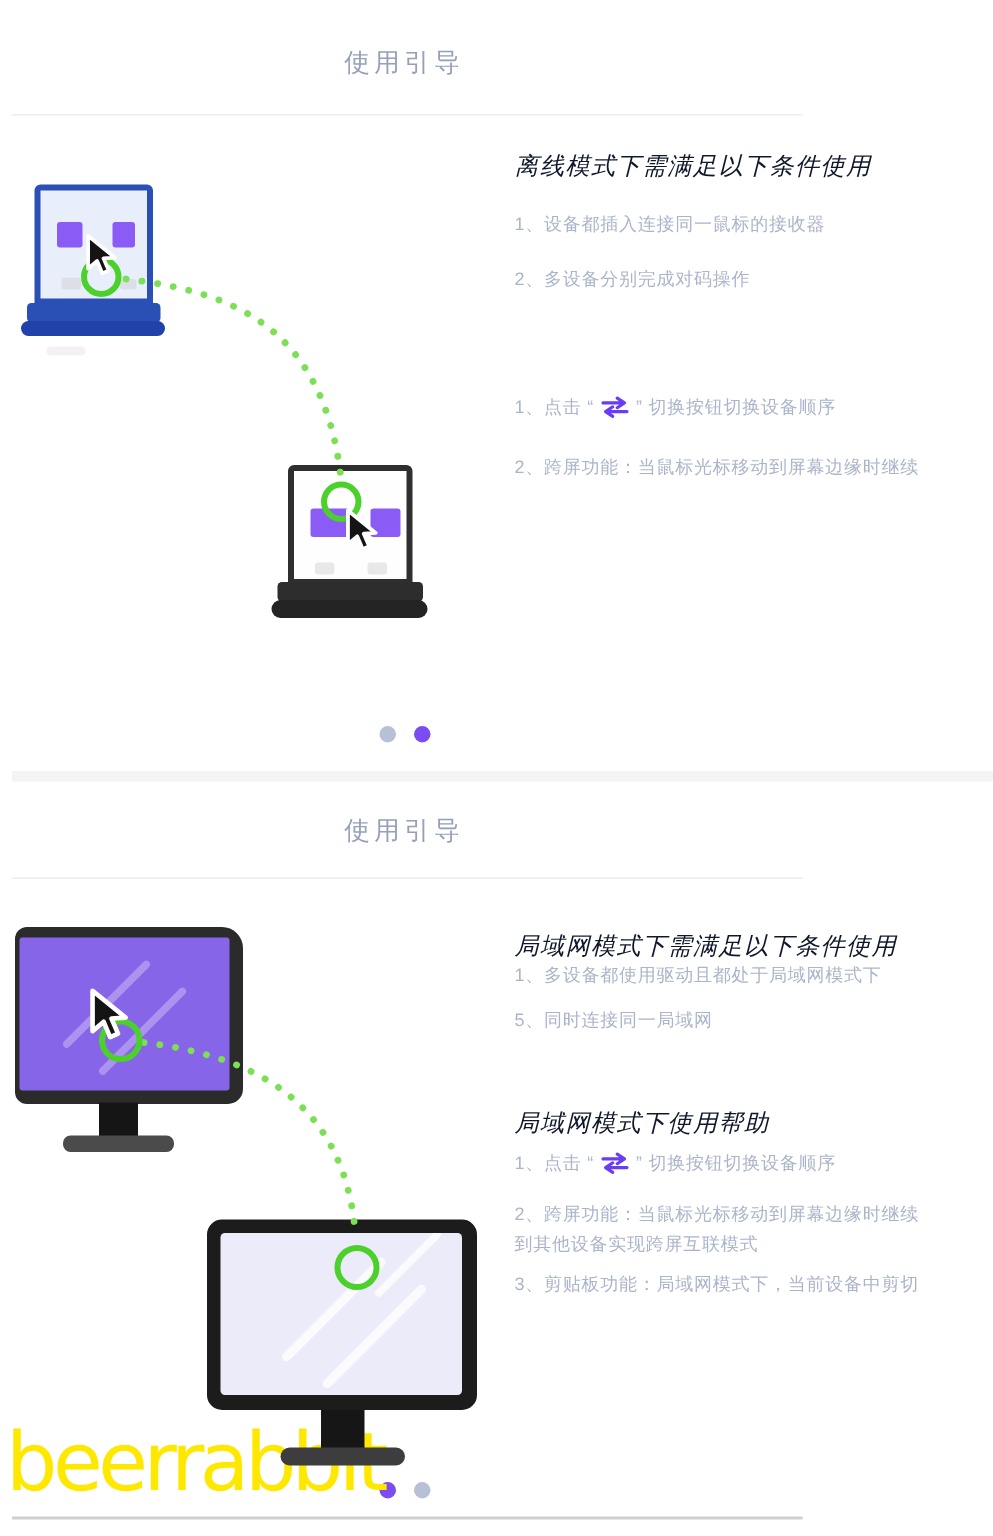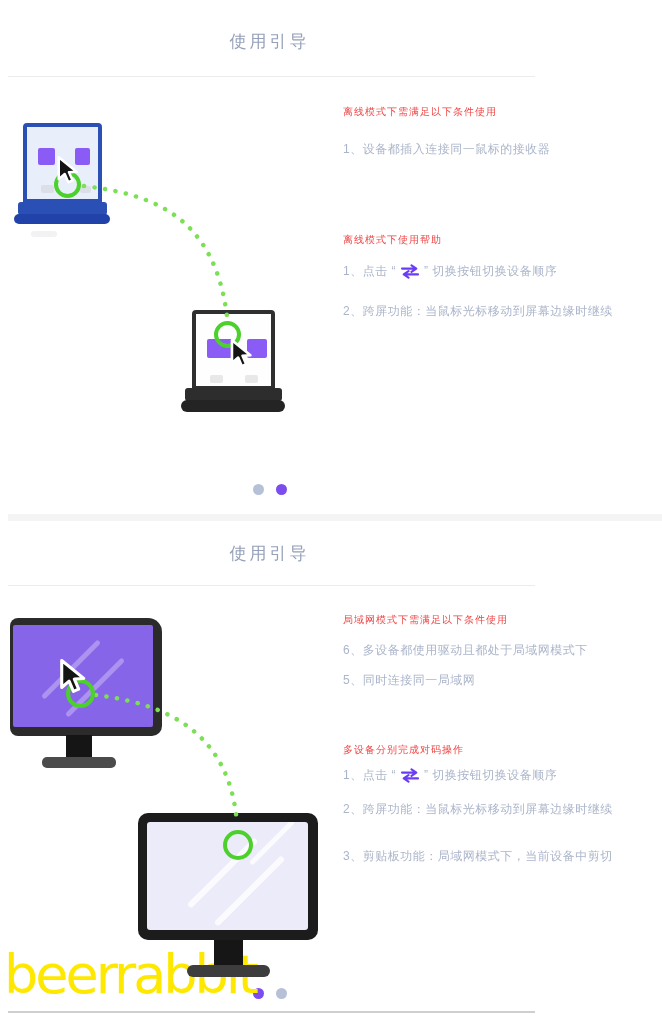--- a/index.html
+++ b/index.html
@@ -17,21 +17,21 @@
     position:absolute; left:0; right:0; text-align:center;
     font-size:17px; line-height:24px; color:#96a0b8; letter-spacing:3px;
   }
   .divider { position:absolute; left:8px; right:4px; height:1px; background:#ececec; }
   .divider.strong { background:#cfcfcf; height:2px; }
   .separator-band { position:absolute; left:8px; right:0; top:514px; height:7px; background:#f4f4f4; }
 
   
   .t-heading {
     position:absolute; left:343px; white-space:nowrap;
-    font-size:10px; line-height:18px; color:#ef4444; letter-spacing:1px;
+    font-size:16px; line-height:18px; color:#0f172a; letter-spacing:1px;font-style:italic;
   }
   .t-item {
     position:absolute; left:343px; white-space:nowrap;
     font-size:12px; line-height:17px; color:#abb5ca; letter-spacing:0.5px;
   }
   .help-row { display:flex; align-items:center; }
   .swap-svg { margin:0 3px; display:block; }
 
   
   .abs { position:absolute; }
@@ -122,21 +122,21 @@
       <div class="abs lapB-base1"></div>
       <div class="abs lapB-base2"></div>
       <div class="ring" style="left:214px;top:321px;width:27px;height:27px"></div>
       <svg class="cursor" style="left:228px;top:339px" width="26" height="31" viewBox="0 0 20 24">
         <path d="M3 1 L3 18.5 L7.8 14.4 L10.6 21 L14 19.5 L11.2 13 L17.3 12.6 Z" fill="#141414" stroke="#ffffff" stroke-width="2" stroke-linejoin="round"></path>
       </svg>
     </div>
 
     <div class="t-heading" style="top:103px">离线模式下需满足以下条件使用</div>
     <div class="t-item" style="top:141px">1、设备都插入连接同一鼠标的接收器</div>
-    <div class="t-heading" style="top:231px">离线模式下使用帮助</div>
+    <div class="t-item" style="top:178px">2、多设备分别完成对码操作</div>
     <div class="t-item help-row" style="top:263px">
       <span>1、点击 “</span>
       <svg class="swap-svg" width="22" height="15" viewBox="0 0 22 15">
         <path d="M3 4.6 H16 M12.5 1.4 L17.3 4.6 L12.5 7.8" fill="none" stroke="#6a3cf5" stroke-width="2.1" stroke-linecap="round" stroke-linejoin="round"></path>
         <path d="M19 10.4 H6 M9.5 7.2 L4.7 10.4 L9.5 13.6" fill="none" stroke="#6a3cf5" stroke-width="2.1" stroke-linecap="round" stroke-linejoin="round"></path>
       </svg>
       <span>” 切换按钮切换设备顺序</span>
     </div>
     <div class="t-item" style="top:303px">2、跨屏功能：当鼠标光标移动到屏幕边缘时继续</div>
 
@@ -174,33 +174,34 @@
       <div class="abs monD-screen">
         <div class="streak light" style="left:28px;top:48px;width:95px;height:6px"></div>
         <div class="streak light" style="left:55px;top:66px;width:95px;height:6px"></div>
         <div class="streak light" style="left:95px;top:18px;width:60px;height:5px"></div>
       </div>
       <div class="abs monD-neck"></div>
       <div class="abs monD-base"></div>
       <div class="ring" style="left:223px;top:309px;width:30px;height:30px"></div>
     </div>
 
-    <div class="t-heading" style="top:90px">局域网模式下需满足以下条件使用</div>
-    <div class="t-item" style="top:121px">6、多设备都使用驱动且都处于局域网模式下</div>
+    <div class="t-heading" style="top:102px">局域网模式下需满足以下条件使用</div>
+    <div class="t-item" style="top:121px">1、多设备都使用驱动且都处于局域网模式下</div>
     <div class="t-item" style="top:151px">5、同时连接同一局域网</div>
-    <div class="t-heading" style="top:220px">多设备分别完成对码操作</div>
+    <div class="t-heading" style="top:220px">局域网模式下使用帮助</div>
     <div class="t-item help-row" style="top:246px">
       <span>1、点击 “</span>
       <svg class="swap-svg" width="22" height="15" viewBox="0 0 22 15">
         <path d="M3 4.6 H16 M12.5 1.4 L17.3 4.6 L12.5 7.8" fill="none" stroke="#6a3cf5" stroke-width="2.1" stroke-linecap="round" stroke-linejoin="round"></path>
         <path d="M19 10.4 H6 M9.5 7.2 L4.7 10.4 L9.5 13.6" fill="none" stroke="#6a3cf5" stroke-width="2.1" stroke-linecap="round" stroke-linejoin="round"></path>
       </svg>
       <span>” 切换按钮切换设备顺序</span>
     </div>
     <div class="t-item" style="top:280px">2、跨屏功能：当鼠标光标移动到屏幕边缘时继续</div>
+    <div class="t-item" style="top:300px">到其他设备实现跨屏互联模式</div>
     <div class="t-item" style="top:327px">3、剪贴板功能：局域网模式下，当前设备中剪切</div>
 
     <div class="dots" style="top:467px">
       <span class="dot active"></span>
       <span class="dot inactive"></span>
     </div>
 
     <div class="divider strong" style="top:490px"></div>
   </section>
 

